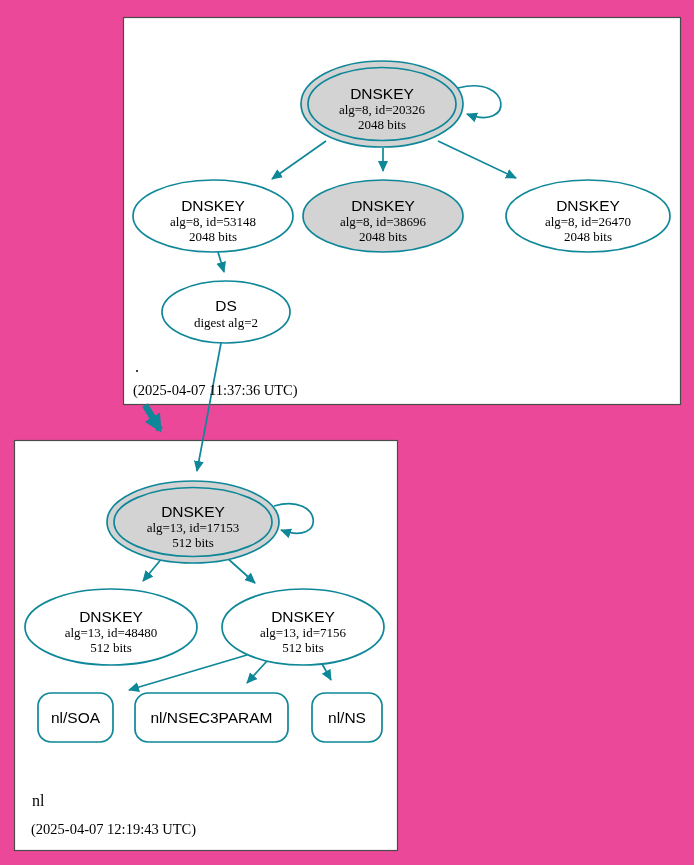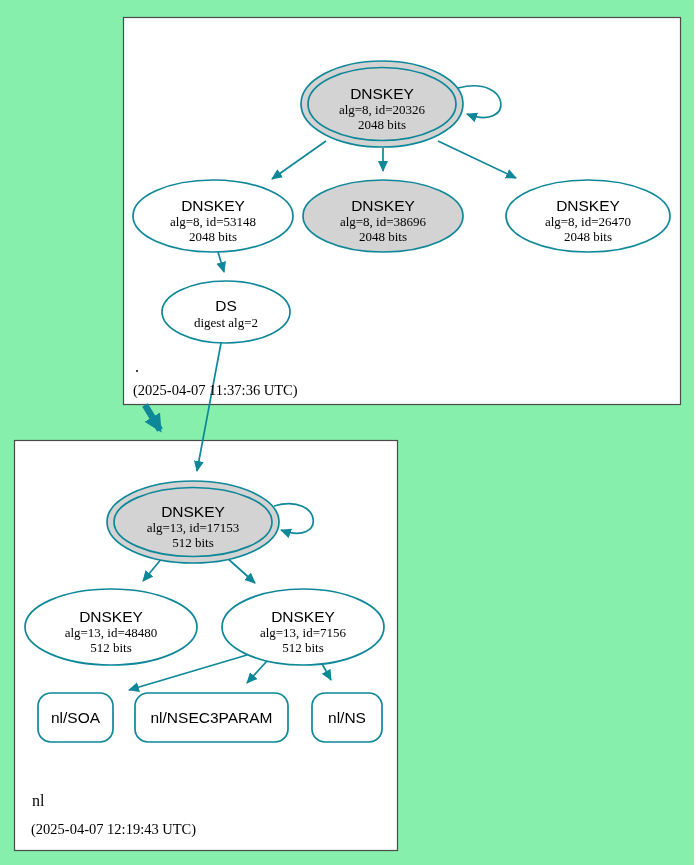--- a/index.html
+++ b/index.html
@@ -7,21 +7,21 @@
     padding: 0;
     background: #ffffff;
     width: 696px;
     height: 865px;
     font-family: "Liberation Sans", sans-serif;
   }
   .stage {
     position: relative;
     width: 694px;
     height: 865px;
-    background: #86efac;
+    background: #ec4899;
     overflow: hidden;
   }
   svg { display: block; }
   .zone-box {
     fill: #ffffff;
     stroke: #4a4a4a;
     stroke-width: 1.2;
   }
   .edge {
     stroke: #0e8799;

